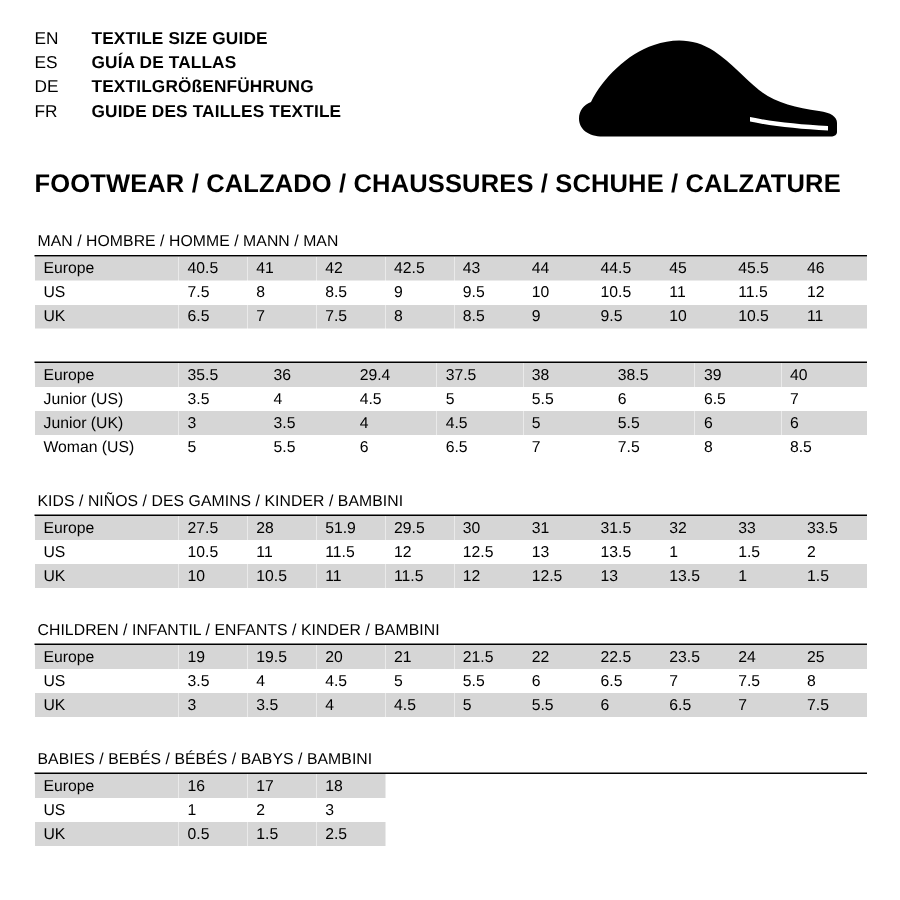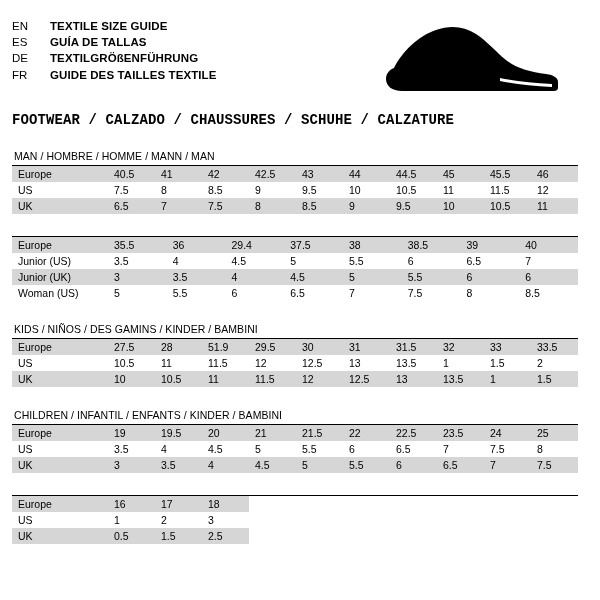--- a/index.html
+++ b/index.html
@@ -12,21 +12,21 @@
     background: #ffffff;
     font-family: "Liberation Sans", sans-serif;
     color: #000000;
     overflow: hidden;
   }
   .page {
     position: relative;
     width: 600px;
     height: 600px;
     box-sizing: border-box;
-    padding: 18px 22px 0 12px;
+    padding: 18px 22px 0 23px;
   }
 
   
   .header {
     display: flex;
     align-items: flex-start;
     justify-content: space-between;
   }
   .lang-table {
     border-collapse: collapse;
@@ -47,24 +47,23 @@
     letter-spacing: 0.1px;
   }
 
   .shoe-art {
     margin-right: 18px;
     margin-top: 4px;
   }
 
   .section-title {
     font-weight: bold;
-    font-size: 14px;
+    font-size: 17px;
     letter-spacing: 0.1px;
     margin-top: 14px;
-    font-family: Liberation Mono, monospace;
   }
 
   
   .block {
     margin-top: 22px;
   }
   .block-title {
     font-size: 10.5px;
     font-weight: normal;
     margin: 0 0 3px 2px;
@@ -334,20 +333,21 @@
           <td>6</td>
           <td>6.5</td>
           <td>7</td>
           <td>7.5</td>
         </tr>
       </tbody>
     </table>
   </div>
 
   <div class="block babies">
+    <div class="block-title">BABIES / BEBÉS / BÉBÉS / BABYS / BAMBINI</div>
     <div class="rule"></div>
     <table class="size">
       <tbody>
         <tr class="shaded">
           <td class="rowlabel shade">Europe</td>
           <td class="shade">16</td>
           <td class="shade">17</td>
           <td class="shade">18</td>
           <td></td>
           <td></td>

